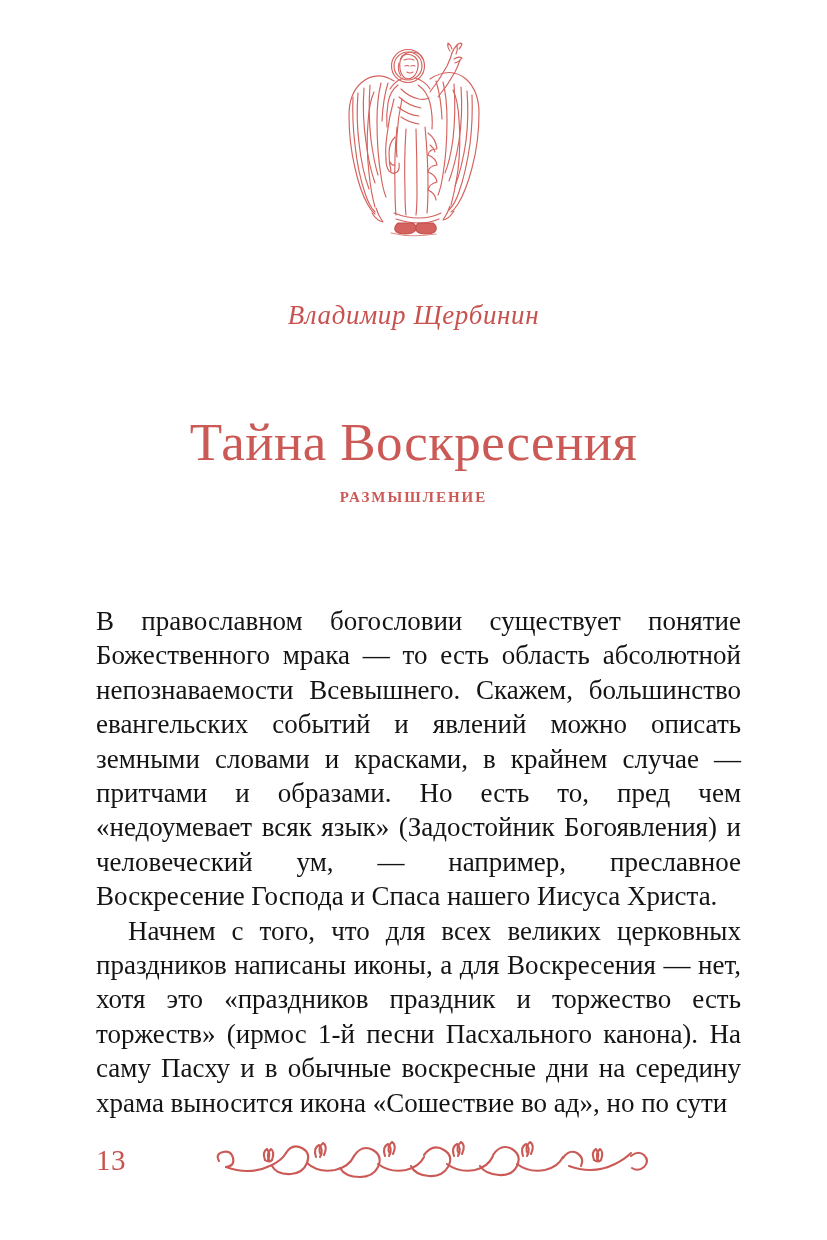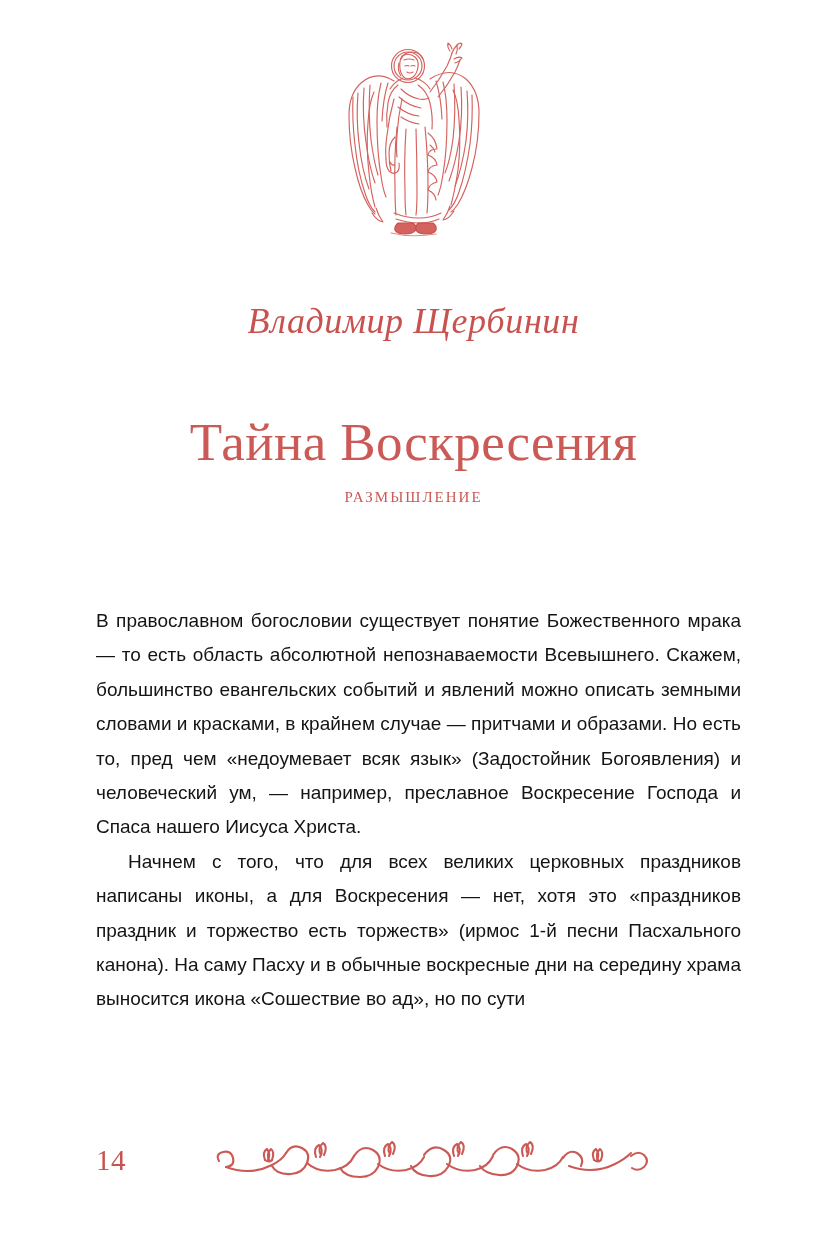--- a/index.html
+++ b/index.html
@@ -46,21 +46,21 @@
   
   .author {
     position: absolute;
     left: 0;
     top: 300px;
     width: 827px;
     text-align: center;
     color: #c8524f;
     font-family: "Liberation Serif", "DejaVu Serif", serif;
     font-style: italic;
-    font-size: 36px;
+    font-size: 27px;
     letter-spacing: 0.6px;
     white-space: nowrap;
   }
 
   
   .main-title {
     position: absolute;
     left: 0;
     top: 376px;
     width: 827px;
@@ -78,39 +78,39 @@
   
   .subtitle {
     position: absolute;
     left: 0;
     top: 478px;
     width: 827px;
     text-align: center;
     color: #cb5a56;
     font-family: "Liberation Serif", "DejaVu Serif", serif;
     font-size: 21px;
-    font-weight: 400;
+    font-weight: 700;
     letter-spacing: 2.0px;
     line-height: 34px;
     font-variant: small-caps;
     text-transform: lowercase;
   }
   .subtitle .sub-line {
     display: block;
     white-space: nowrap;
   }
 
   
   .body-text {
     position: absolute;
     left: 96px;
     top: 604px;
     width: 645px;
-    font-family: Liberation Sans, sans-serif;
-    font-size: 19px;
+    font-family: Liberation Serif, serif;
+    font-size: 27px;
     line-height: 34.4px;
     color: #141414;
     text-align: justify;
     text-justify: inter-word;
     hyphens: manual;
   }
   .body-text p {
     margin: 0;
   }
   .body-text p.indent {
@@ -238,21 +238,21 @@
   <div class="subtitle">
     <span class="sub-line">Размышление</span>
   </div>
 
   <div class="body-text">
     <p>В православном богословии существует понятие Божественного мрака — то есть область абсолютной непознаваемости Всевышнего. Скажем, большинство евангельских событий и явлений можно описать земными словами и красками, в крайнем случае — притчами и образами. Но есть то, пред чем «недоумевает всяк язык» (Задостойник Богоявления) и человеческий ум, — например, преславное Воскресение Господа и Спаса нашего Иисуса Христа.</p>
     <p class="indent">Начнем с того, что для всех великих церковных праздников написаны иконы, а для Воскресения — нет, хотя это «праздников праздник и торжество есть торжеств» (ирмос 1-й песни Пасхального канона). На саму Пасху и в обычные воскресные дни на середину храма выносится икона «Сошествие во ад», но по сути</p>
   </div>
 
   <div class="footer">
-    <div class="page-number">14</div>
+    <div class="page-number">13</div>
 
     <div class="ornament">
       <svg viewBox="0 0 440 46" xmlns="http://www.w3.org/2000/svg" fill="none" stroke="#cb5a56" stroke-width="2.1" stroke-linecap="round" stroke-linejoin="round">
 
         <path d="M6 23 q-4 -7 4 -9 q8 -2 10 6 q2 8 -7 9"></path>
 
         <path d="M13 29 q24 9 46 -2 q10 -5 14 -12"></path>
 
         <path d="M52 22 q-3 -8 2 -11 q4 5 1 11"></path>
         <path d="M59 22 q3 -8 -1 -11 q-5 5 -2 11"></path>

